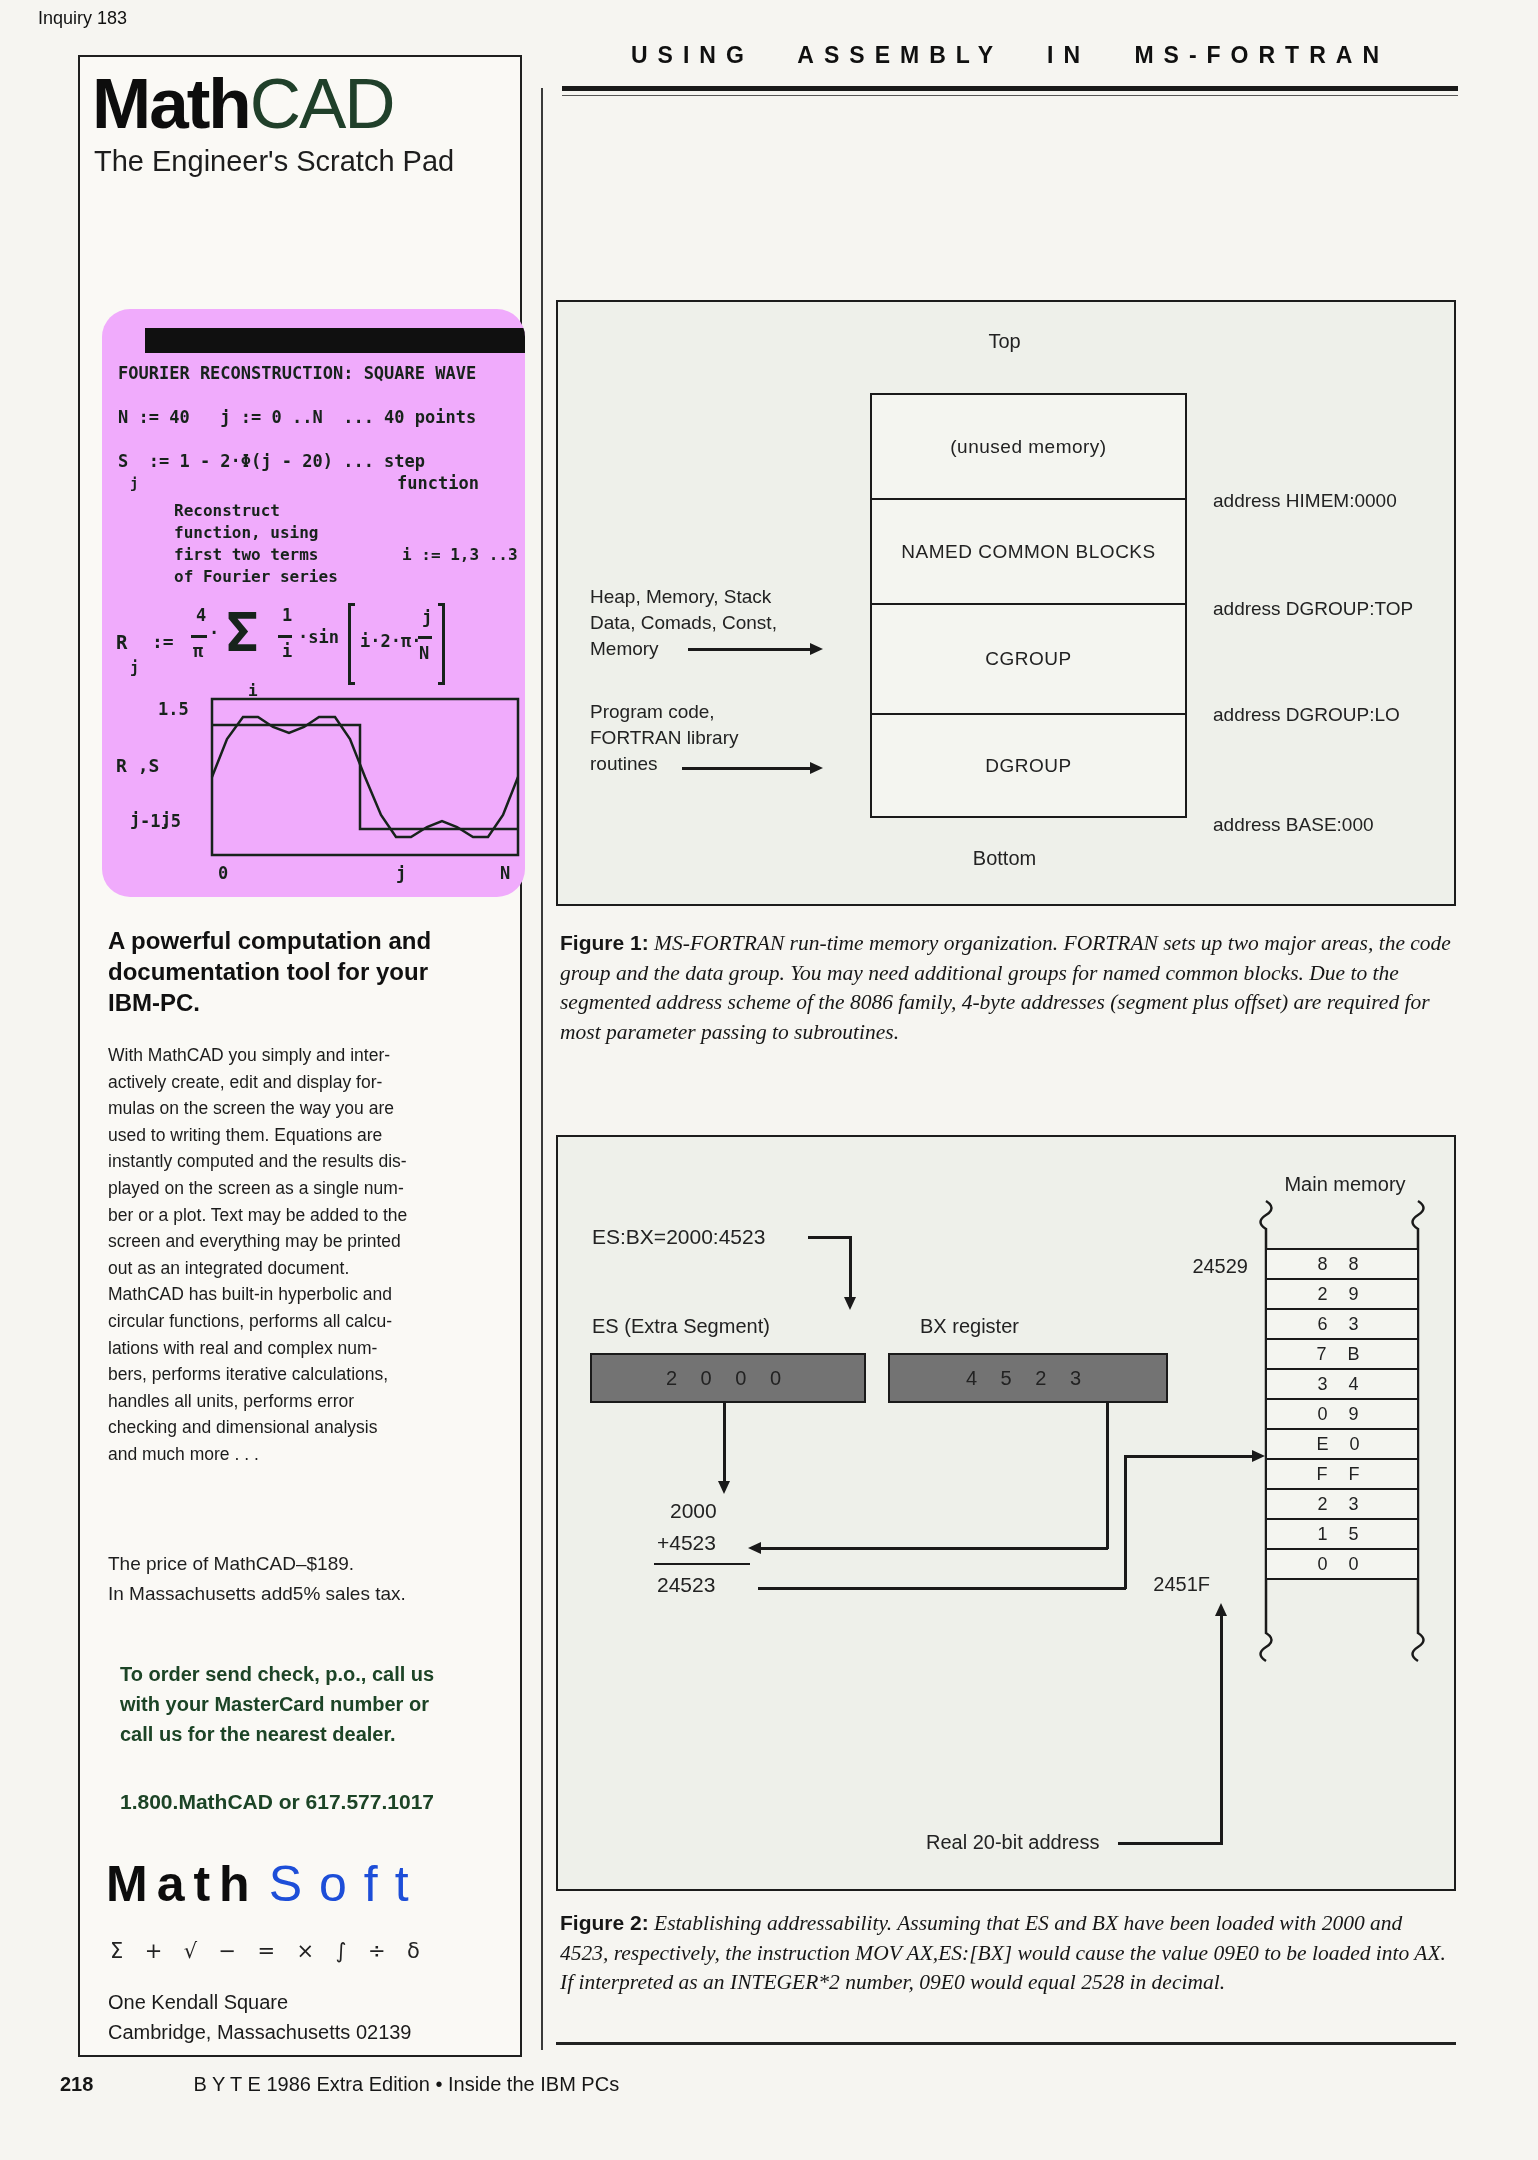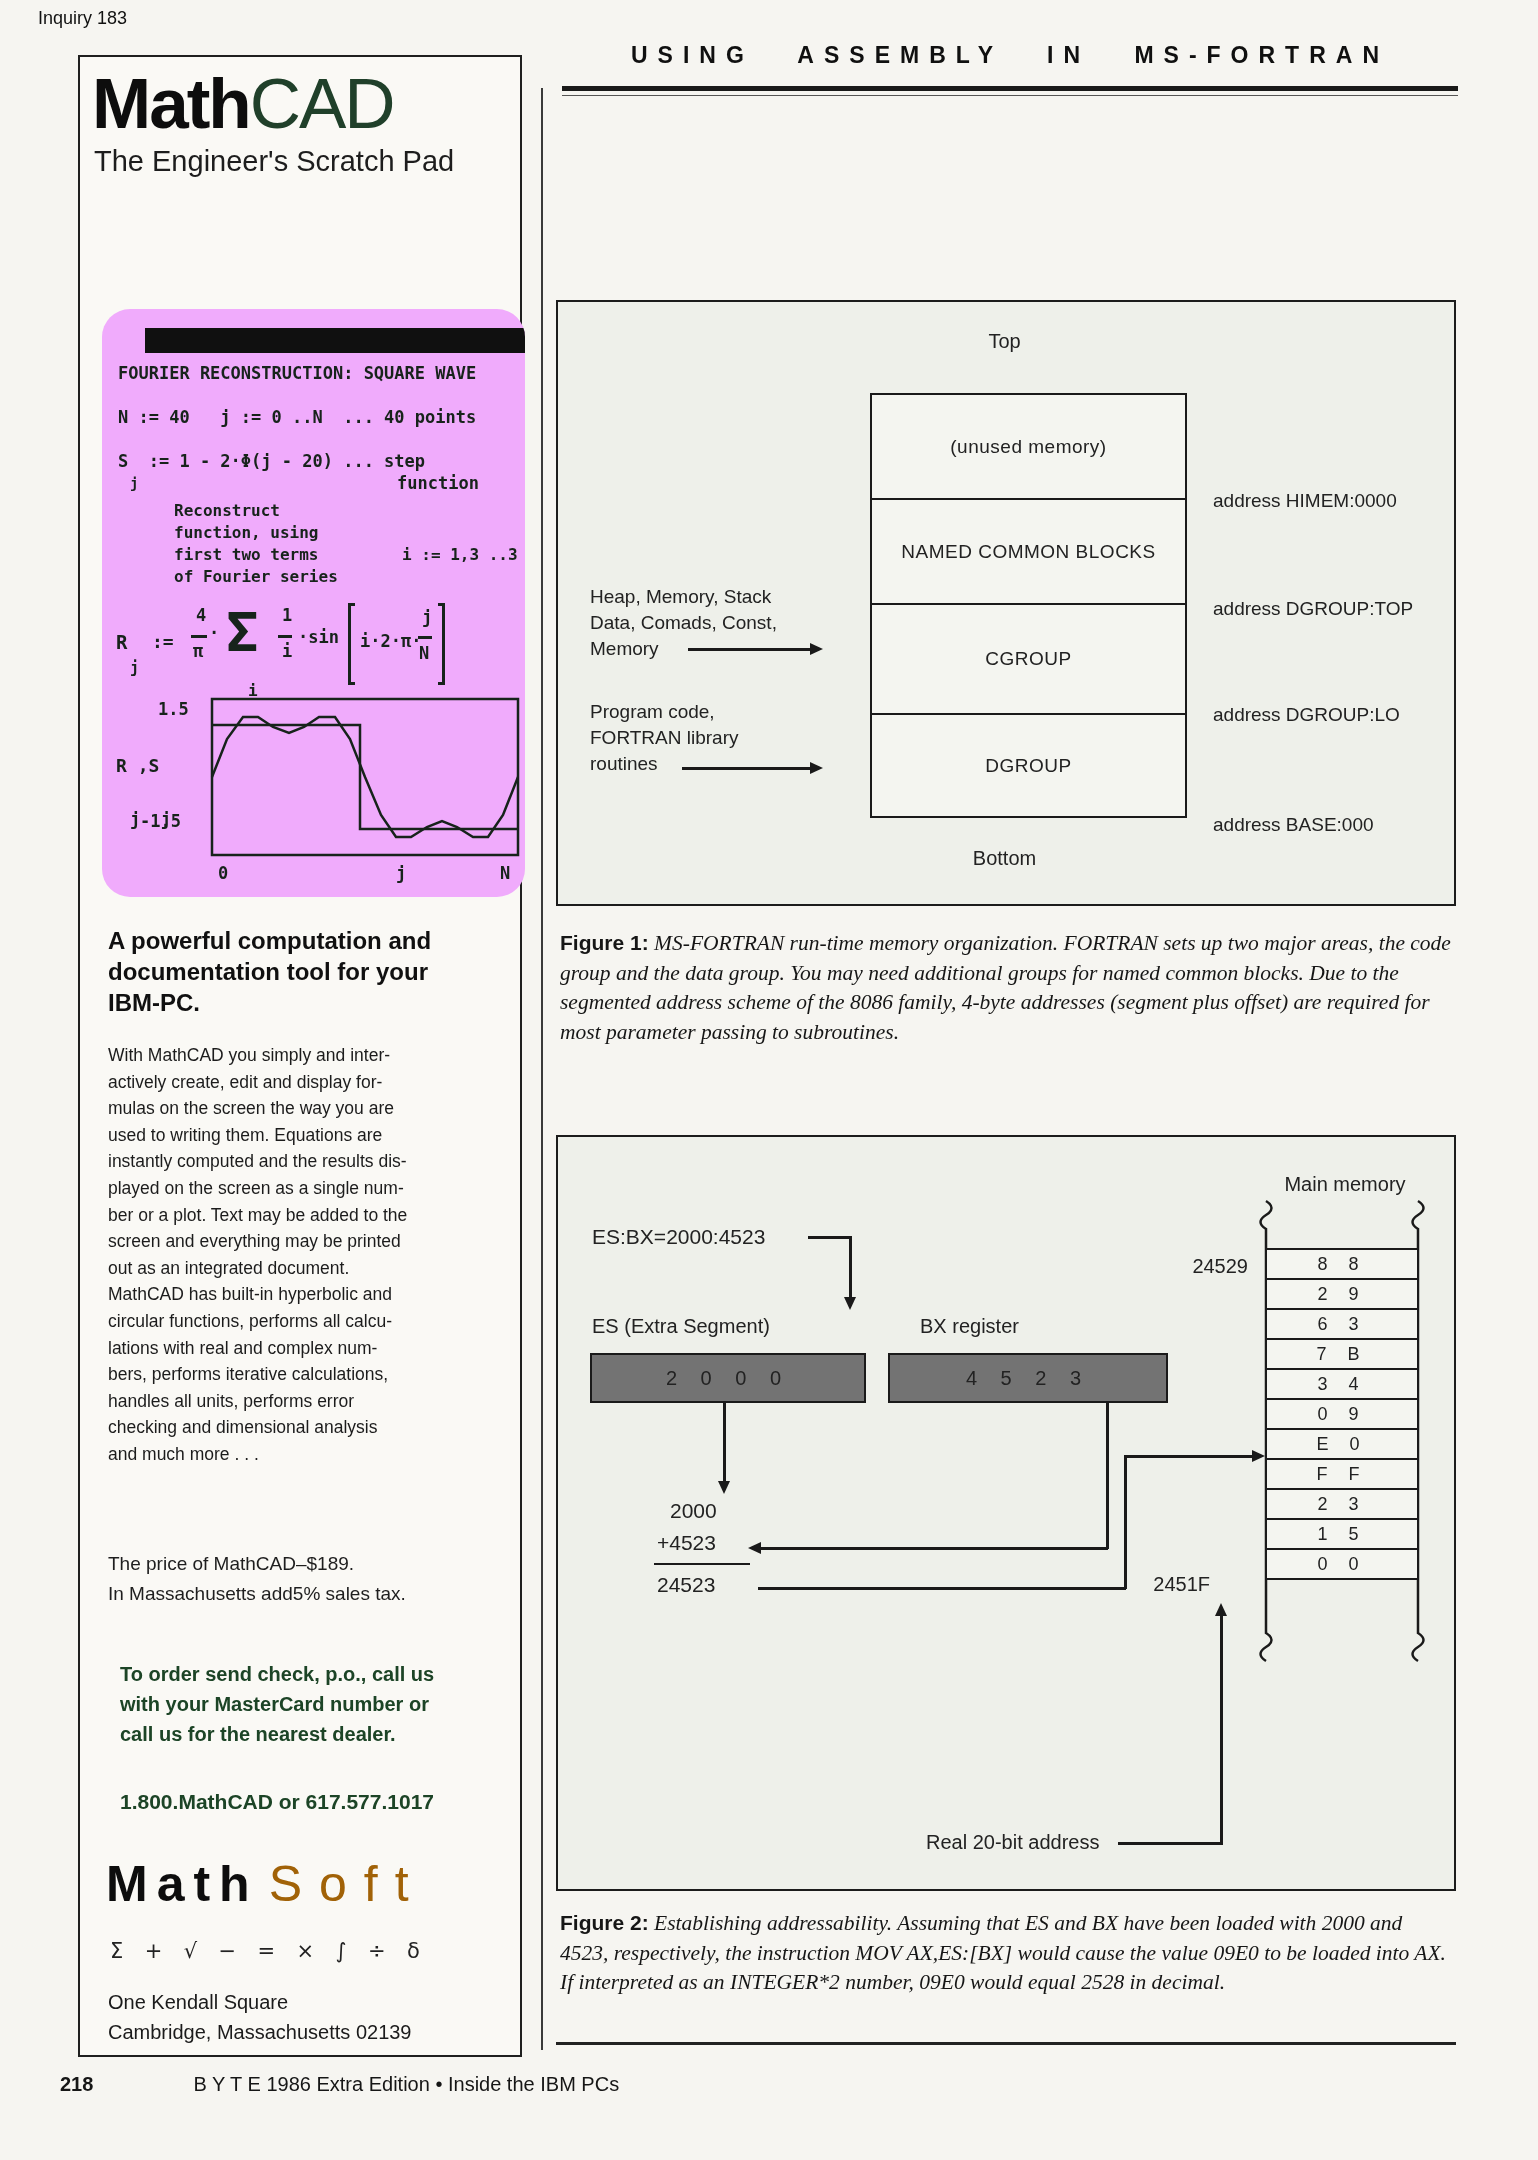--- a/index.html
+++ b/index.html
@@ -23,21 +23,21 @@
   .brk.l { border-left:3px solid #17231b; border-top:3px solid #17231b; border-bottom:3px solid #17231b; }
   .brk.r { border-right:3px solid #17231b; border-top:3px solid #17231b; border-bottom:3px solid #17231b; }
 
   .headline { left:28px; top:868px; font-size:24px; font-weight:bold; color:#101010; line-height:31px; }
   .bodytext { left:28px; top:985px; font-size:17.5px; color:#1c1c1c; line-height:26.6px; }
   .price { left:28px; top:1492px; font-size:19px; color:#1e1e1e; line-height:30px; }
   .order { left:40px; top:1602px; font-size:20px; font-weight:bold; color:#1c4426; line-height:30px; }
   .phone { left:40px; top:1733px; font-size:21px; font-weight:bold; color:#1c4426; }
   .softlogo { left:26px; top:1798px; font-size:50px; white-space:nowrap; }
   .softlogo .b1 { font-weight:bold; color:#0d0d0d; letter-spacing:9px; }
-  .softlogo .b2 { font-weight:normal; color:#a16207; letter-spacing:17px; margin-left:10px; }
+  .softlogo .b2 { font-weight:normal; color:#1d4ed8; letter-spacing:17px; margin-left:10px; }
   .symbols { left:30px; top:1882px; width:310px; display:flex; justify-content:space-between; font-size:21px; color:#222; font-family:"DejaVu Sans", sans-serif; }
   .address { left:28px; top:1930px; font-size:20px; color:#1b1b1b; line-height:30px; }
 
   .footer { left:60px; top:2073px; font-size:20px; color:#161616; display:flex; gap:100px; }
   .footer .pg { font-weight:bold; }
 
   
   .col-rule { left:541px; top:88px; width:2px; height:1962px; background:#3a3a3a; }
   .art-header { left:562px; top:42px; width:896px; text-align:center; font-size:23px; font-weight:bold; letter-spacing:10px; word-spacing:28px; color:#101010; white-space:nowrap; }
   .hdr-rule { left:562px; top:86px; width:896px; height:5px; background:#1a1a1a; }

